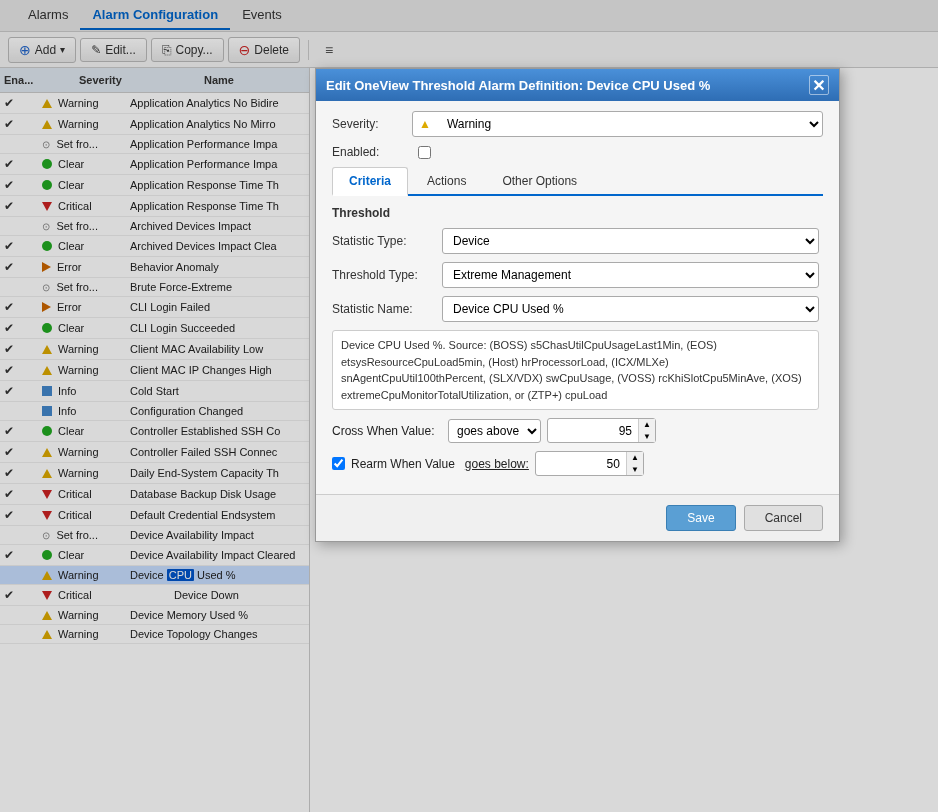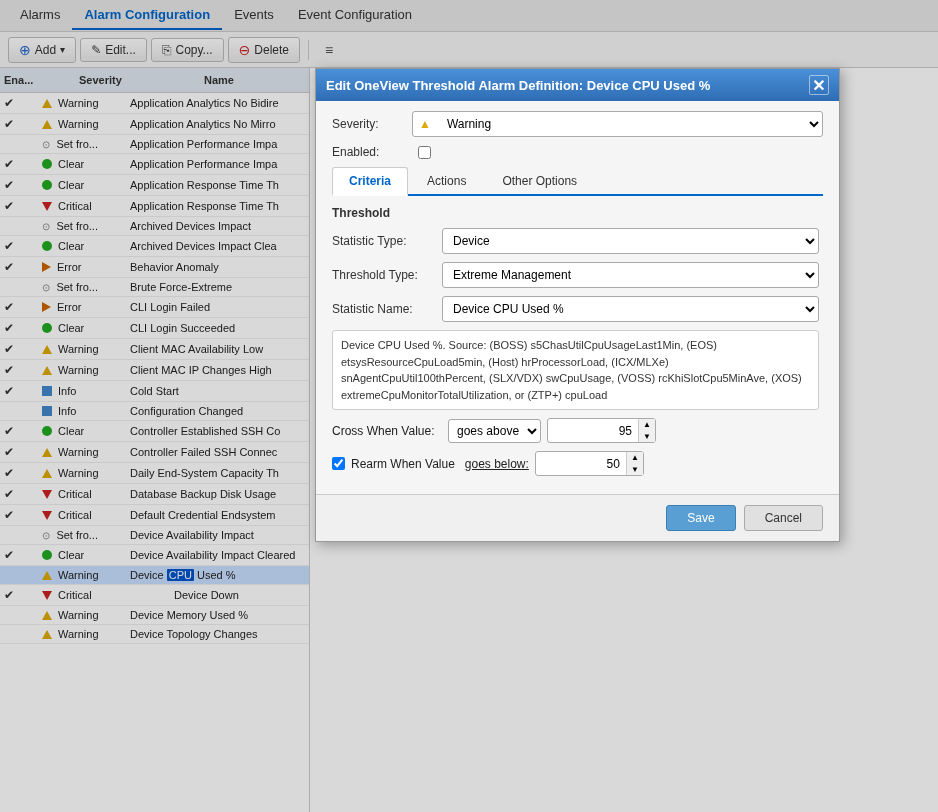--- a/index.html
+++ b/index.html
@@ -1,19 +1,19 @@
 <!DOCTYPE html>
 <html><head>
   <meta charset="utf-8">
   <style>
     * { box-sizing: border-box; margin: 0; padding: 0; }
     body { font-family: Arial, sans-serif; font-size: 12px; background: #f0f0f0; color: #222; width: 938px; height: 812px; overflow: hidden; }
 
     
-    .top-nav { display: flex; align-items: center; background: #e8e8e8; border-bottom: 1px solid #ccc; padding: 0 8px; height: 32px; }
+    .top-nav { display: flex; align-items: center; background: #e8e8e8; border-bottom: 1px solid #ccc; padding: 0 16px; height: 32px; }
     .top-nav .nav-tab { padding: 6px 12px; cursor: pointer; font-size: 13px; color: #333; border-bottom: 2px solid transparent; }
     .top-nav .nav-tab.active { color: #0066cc; border-bottom: 2px solid #0066cc; font-weight: bold; }
 
     
     .toolbar { display: flex; align-items: center; background: #f5f5f5; border-bottom: 1px solid #ccc; padding: 4px 8px; height: 36px; gap: 4px; }
     .toolbar-btn { display: flex; align-items: center; gap: 4px; padding: 4px 10px; border: 1px solid #bbb; border-radius: 3px; background: linear-gradient(#fff, #e8e8e8); cursor: pointer; font-size: 12px; color: #333; }
     .toolbar-btn.has-dropdown::after { content: '▾'; font-size: 10px; }
     .toolbar-sep { width: 1px; height: 20px; background: #ccc; margin: 0 4px; }
     .toolbar-more { padding: 4px 8px; cursor: pointer; font-size: 14px; color: #555; }
 
@@ -88,21 +88,20 @@
 
     .cpu-highlight { background: #0055cc; color: #fff; padding: 0 2px; border-radius: 1px; }
   </style>
 </head>
 <body>
 
 <div class="top-nav">
   <div class="nav-tab">Alarms</div>
   <div class="nav-tab active">Alarm Configuration</div>
   <div class="nav-tab">Events</div>
-  <div class="nav-tab">Event Configuration</div>
 </div>
 
 <div class="toolbar">
   <div class="toolbar-btn has-dropdown">
     <span style="color:#2266cc; font-size:14px;">⊕</span>
     <span>Add</span>
   </div>
   <div class="toolbar-btn">
     <span style="font-size:12px;">✎</span>
     <span>Edit...</span>

